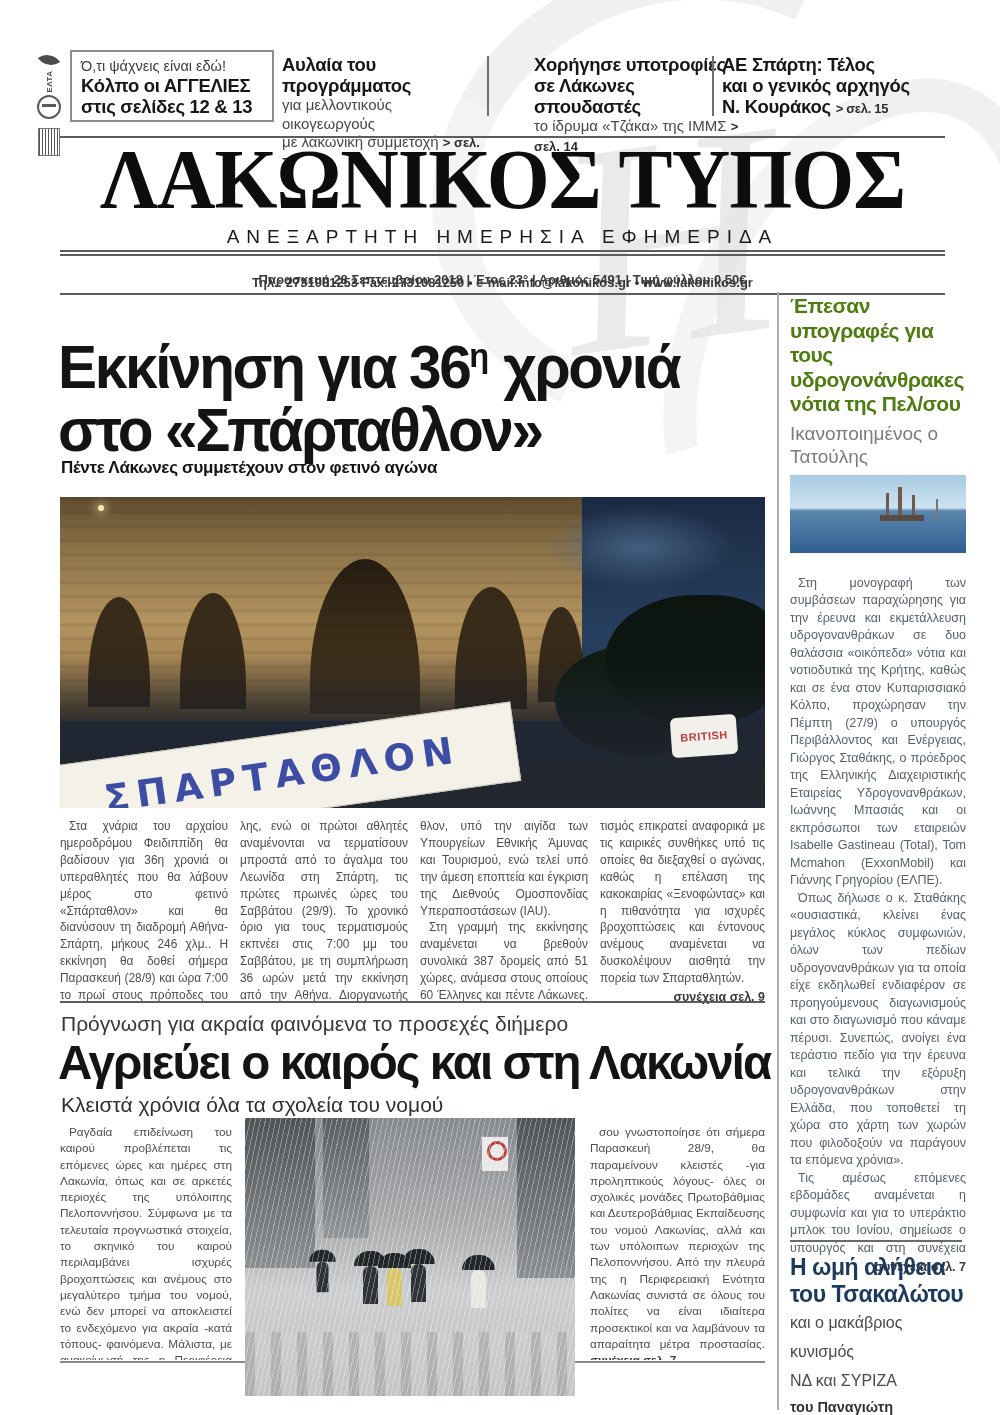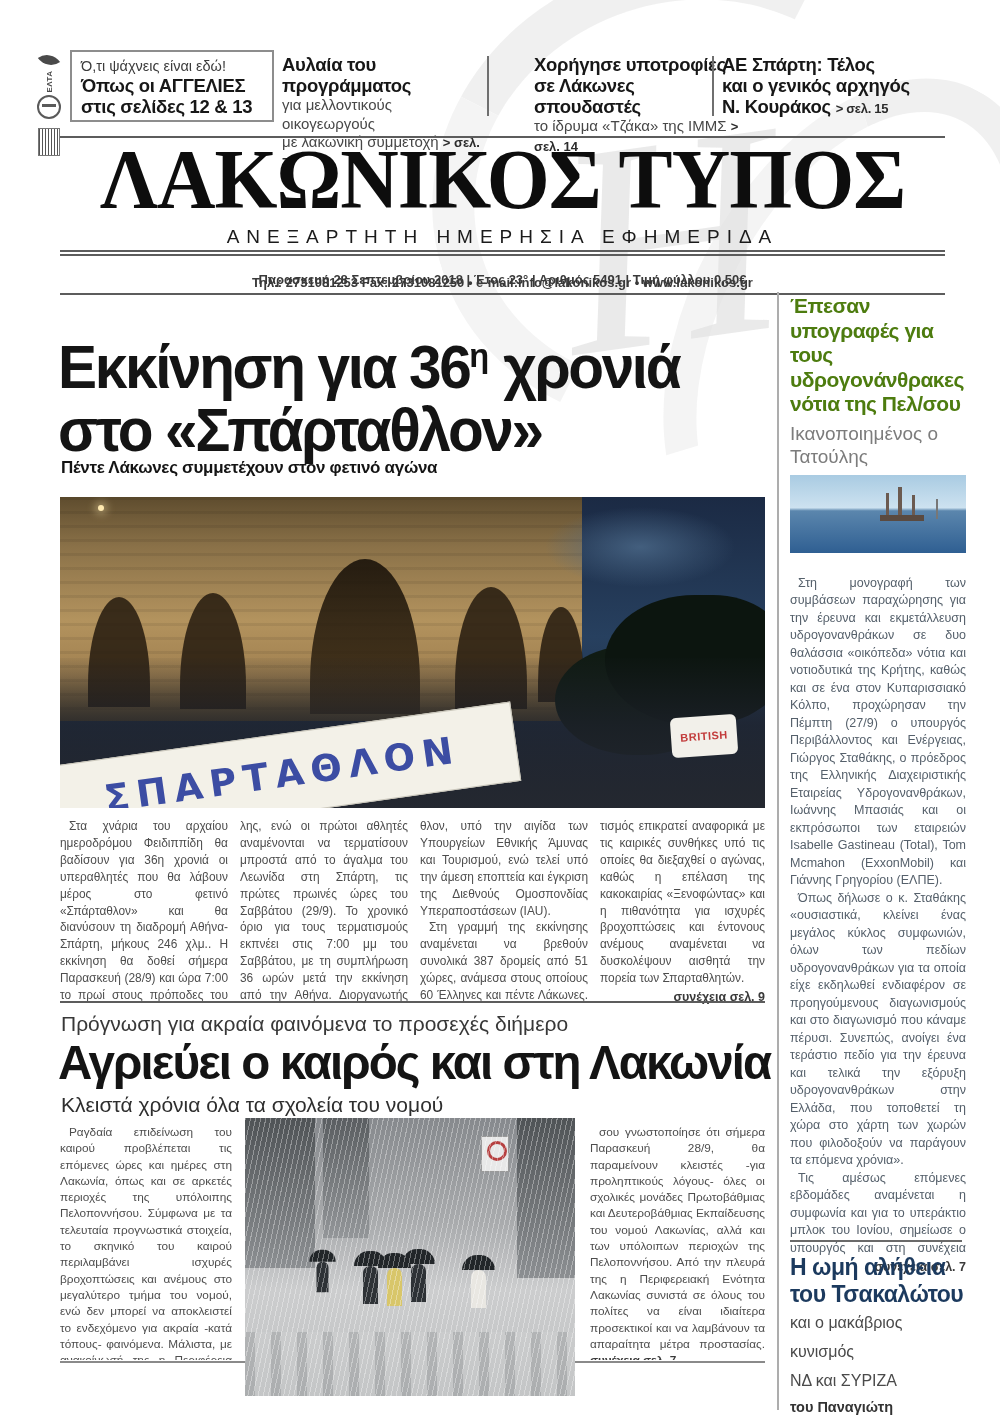--- a/index.html
+++ b/index.html
@@ -175,21 +175,21 @@
 
   <div class="z side-logos">
     <div class="leaf"></div>
     <div class="elta-txt">ΕΛΤΑ</div>
     <div class="circ"></div>
     <div class="barcode"></div>
   </div>
 
   <div class="z teaser-box">
     <div class="tb-pre">Ό,τι ψάχνεις είναι εδώ!</div>
-    <div class="tb-title">Όπως οι ΑΓΓΕΛΙΕΣ</div>
+    <div class="tb-title">Κόλπο οι ΑΓΓΕΛΙΕΣ</div>
     <div class="tb-title">στις σελίδες 12 &amp; 13</div>
   </div>
 
   <div class="z teaser t2">
     <div class="ts-title">Αυλαία του προγράμματος</div>
     <div class="ts-sub">για μελλοντικούς οικογεωργούς</div>
     <div class="ts-sub"><span>με λακωνική συμμετοχή</span> <span class="ts-page">&gt; σελ. 7</span></div>
   </div>
 
   <div class="z tease-div td1"></div>

